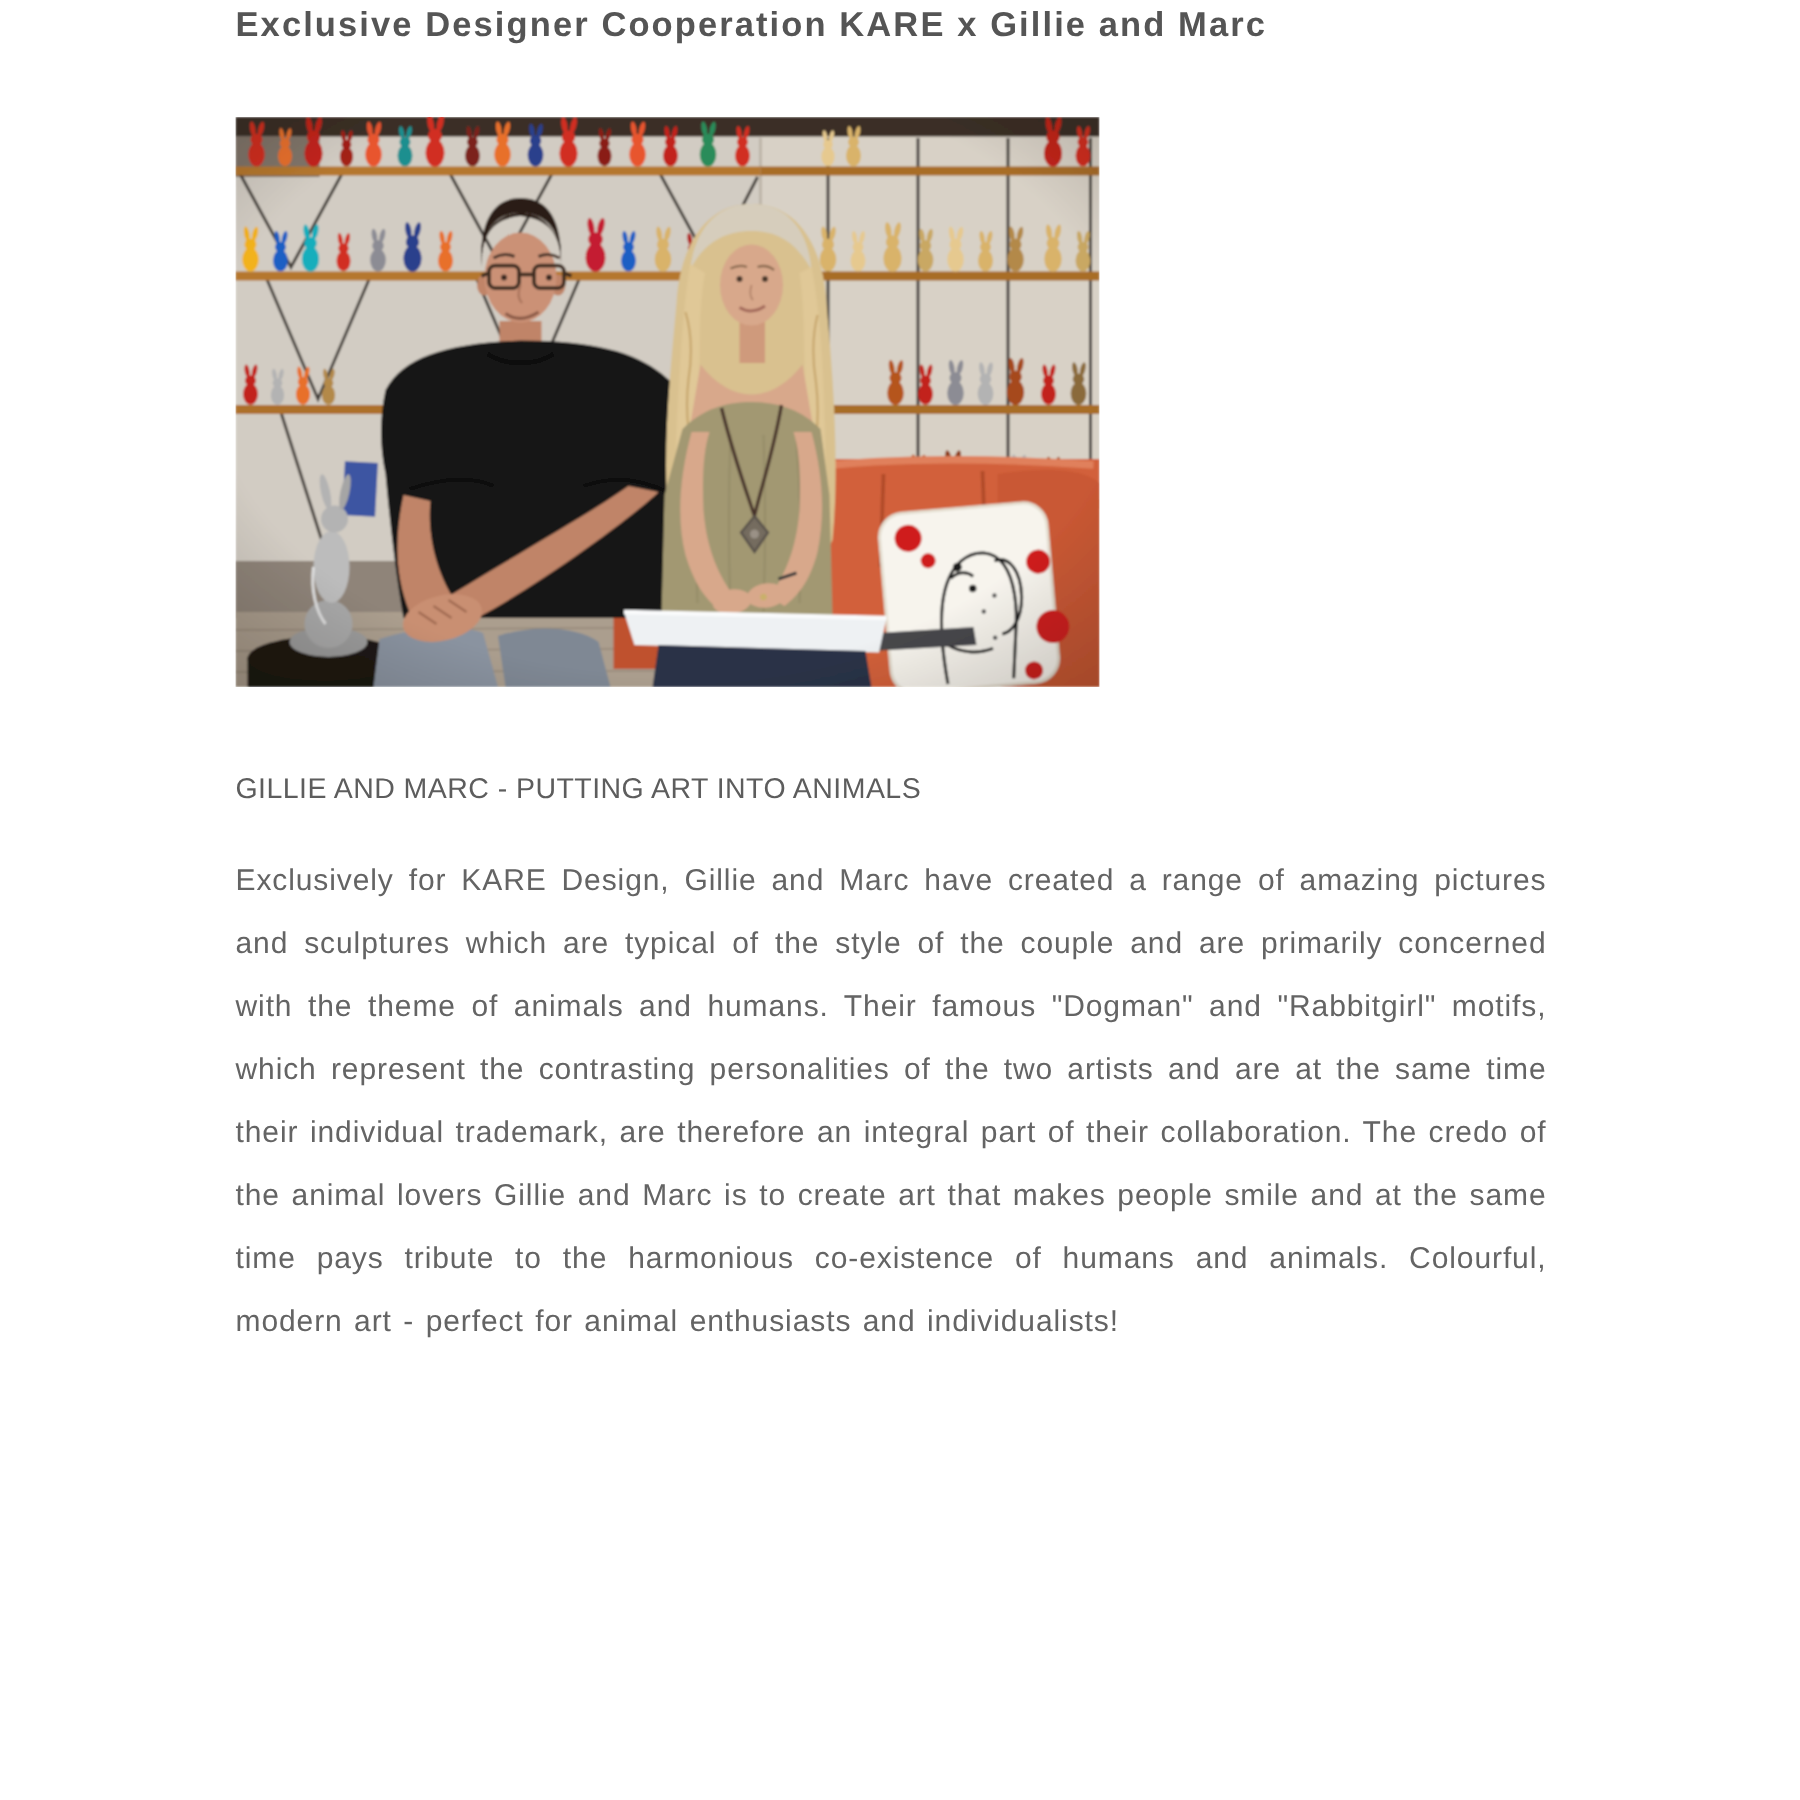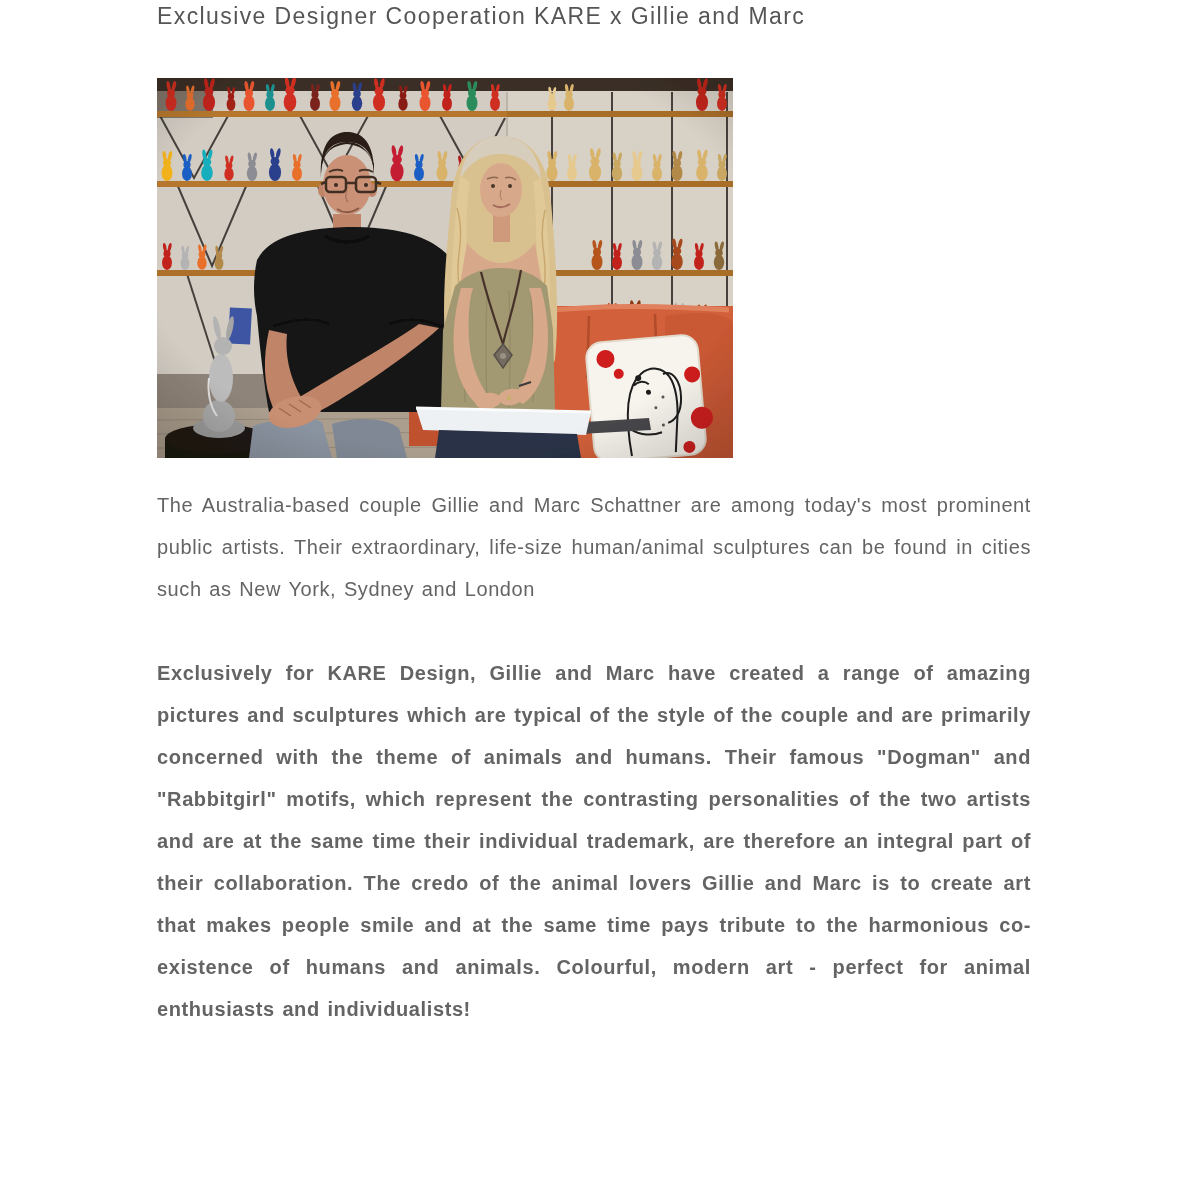--- a/index.html
+++ b/index.html
@@ -6,21 +6,21 @@
   body {
     width: 1200px; height: 1200px; position: relative; overflow: hidden;
     font-family: "Liberation Sans", sans-serif;
     -webkit-font-smoothing: antialiased;
   }
   .page {
     position: absolute; left: 157px; top: 0; width: 874px;
   }
   .title {
     margin: 0; padding-top: 2px;
-    font-size: 23px; font-weight: 400; letter-spacing: 1.4px;
+    font-size: 23px; font-weight: 700; letter-spacing: 1.4px;
     color: #555555; line-height: 1.25; white-space: nowrap;
   }
   .photo {
     margin: 47px 0 0 0; width: 576px; height: 380px; display: block;
   }
   .photo svg { display: block; width: 576px; height: 380px; }
   .section-heading {
     margin: 56px 0 0 0;
     font-size: 19px; font-weight: 400; letter-spacing: 0.3px;
     color: #5d5d5d; line-height: 1.4; white-space: nowrap;
@@ -286,18 +286,18 @@
           <path d="M259,330 L434,334 L429,357 L266,352 Z" fill="#eef1f3"></path>
           <path d="M259,330 L434,334" stroke="#fafbfc" stroke-width="3"></path>
         </g>
         <path d="M282,352 L420,356 L424,380 L278,380 Z" fill="#2a3247"></path>
 
         <rect x="0" y="0" width="576" height="380" fill="url(#vig)"></rect>
       </g>
     </svg>
   </figure>
 
-
-  <p class="body">The Australia-based couple Gillie and Marc Schattner are among today's most prominent public artists. Their extraordinary, life-size human/animal sculptures can be found in cities such as New York, Sydney and London</p>
+  <h2 class="section-heading">GILLIE AND MARC - PUTTING ART INTO ANIMALS</h2>
+
 
   <p class="body">Exclusively for KARE Design, Gillie and Marc have created a range of amazing pictures and sculptures which are typical of the style of the couple and are primarily concerned with the theme of animals and humans. Their famous "Dogman" and "Rabbitgirl" motifs, which represent the contrasting personalities of the two artists and are at the same time their individual trademark, are therefore an integral part of their collaboration. The credo of the animal lovers Gillie and Marc is to create art that makes people smile and at the same time pays tribute to the harmonious co-existence of humans and animals. Colourful, modern art - perfect for animal enthusiasts and individualists!</p>
 
 </main>
 
 </body></html>

